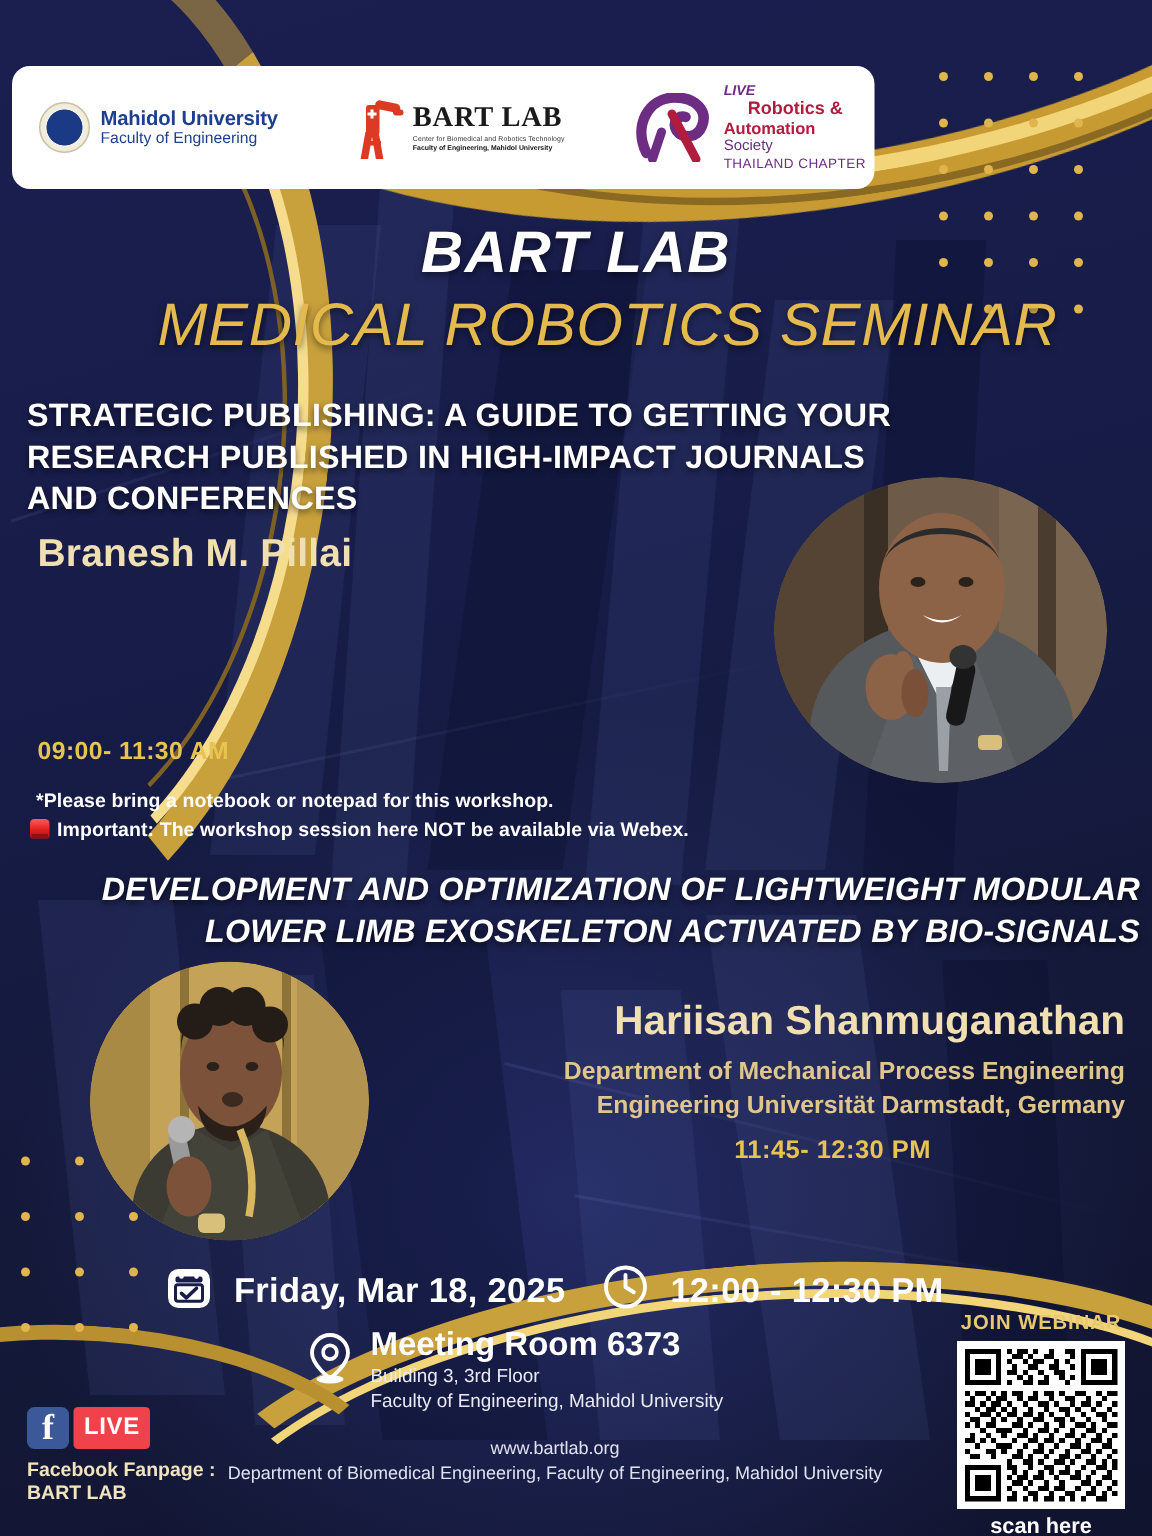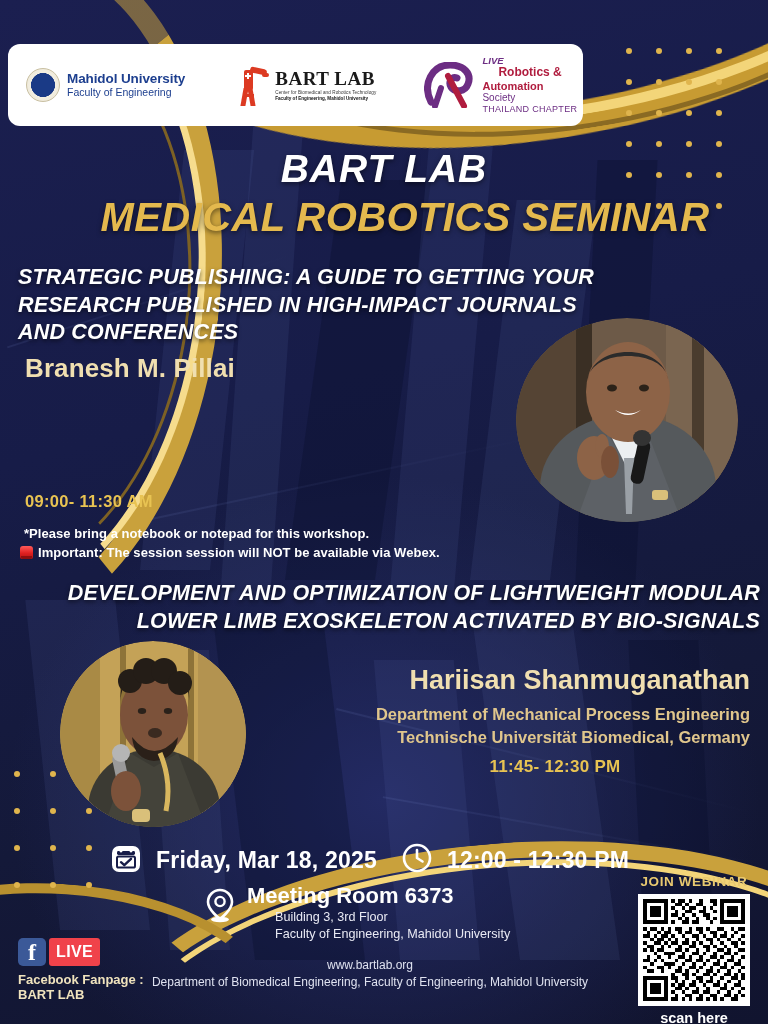--- a/index.html
+++ b/index.html
@@ -126,30 +126,30 @@
   .ieee-l5 { font-size:9px; color:#6c2d83; letter-spacing:.3px; margin-top:1px;}
 
   
   #title-block { position:absolute; top:148px; left:0; width:768px; text-align:center; }
   #title-1 {
     font-size:39px; font-weight:bold; font-style:italic; color:#ffffff;
     letter-spacing:1px; line-height:1.1;
     text-shadow:0 2px 5px rgba(0,0,0,.5);
   }
   #title-2 {
-    font-size:40px; font-weight:bold; font-style:italic; color:#e4b94e;
+    font-size:40px; font-weight:normal; font-style:italic; color:#e4b94e;
     letter-spacing:.4px; line-height:1.1; margin-top:4px;
     text-shadow:0 2px 5px rgba(0,0,0,.5);
     margin-left:42px;
   }
 
   
   #talk1-title {
     position:absolute; top:264px; left:18px; width:600px;
-    font-size:21.5px; font-weight:bold; font-style:italic; color:#fff;
+    font-size:21.5px; font-weight:bold; color:#fff;
     line-height:1.28; letter-spacing:.2px;
     text-shadow:0 2px 4px rgba(0,0,0,.55);
   }
   #talk1-speaker {
     position:absolute; top:353px; left:25px;
     font-size:26px; font-weight:bold; color:#f0dfb0;
     letter-spacing:.1px;
   }
   #talk1-affil {
     position:absolute; top:385px; left:25px; width:500px;
@@ -211,21 +211,21 @@
   }
   .ico { flex:none; display:block; }
   #date-text, #time-text {
     font-size:23px; font-weight:bold; color:#ffffff; letter-spacing:.2px;
   }
   #info-row2 {
     position:absolute; top:884px; left:205px;
     display:flex; align-items:flex-start; gap:12px;
   }
   #venue-name { font-size:22px; font-weight:bold; color:#ffffff; line-height:1.12; }
-  #venue-l1, #venue-l2 { font-size:12.6px; color:#e9eaf4; line-height:1.38;margin-left:28px; }
+  #venue-l1, #venue-l2 { font-size:12.6px; color:#e9eaf4; line-height:1.38; }
 
   
   #footer {
     position:absolute; top:957px; left:110px; width:520px; text-align:center;
     color:#dfe2f0;
   }
   #foot1 { font-size:12px; line-height:1.45; }
   #foot2 { font-size:12px; line-height:1.45; }
   #foot3 { font-size:12px; line-height:1.45; }
 
@@ -413,21 +413,21 @@
       </g>
     </svg>
   </div>
 
   <div id="talk1-title">STRATEGIC PUBLISHING: A GUIDE TO GETTING YOUR RESEARCH PUBLISHED IN HIGH-IMPACT JOURNALS AND CONFERENCES</div>
   <div id="talk1-speaker">Branesh M. Pillai</div>
   <div id="talk1-time">09:00- 11:30 AM</div>
   <div id="note1">*Please bring a notebook or notepad for this workshop.</div>
   <div id="note2">
     <span class="siren"></span>
-    <span>Important: The session session will NOT be available via Webex.</span>
+    <span>Important: The workshop session here NOT be available via Webex.</span>
   </div>
 
   <div id="talk2-title">DEVELOPMENT AND OPTIMIZATION OF LIGHTWEIGHT MODULAR LOWER LIMB EXOSKELETON ACTIVATED BY BIO-SIGNALS</div>
 
   <div class="photo" id="photo2">
     <svg width="186" height="186" viewBox="0 0 186 186">
       <defs>
           <clipPath id="c2">
             <circle cx="93" cy="93" r="93"></circle>
           </clipPath>
@@ -454,21 +454,21 @@
         <circle cx="61" cy="112" r="9" fill="#b5b5b5"></circle>
         <ellipse cx="66" cy="150" rx="15" ry="20" fill="#7c523a"></ellipse>
         <path d="M100 112 Q112 140 106 170" stroke="#d9b75e" stroke-width="5" fill="none"></path>
         <rect x="72" y="168" width="18" height="13" rx="4" fill="#d9c07a"></rect>
       </g>
     </svg>
   </div>
 
   <div id="talk2-speaker">Hariisan Shanmuganathan</div>
   <div id="talk2-affil" style="white-space:pre-line;">Department of Mechanical Process Engineering
-Technische Universität Biomedical, Germany</div>
+Engineering Universität Darmstadt, Germany</div>
   <div id="talk2-time">11:45- 12:30 PM</div>
 
   <div id="info-row1">
     <span class="ico">
       <svg width="32" height="32" viewBox="0 0 32 32">
         <rect x="2" y="4" width="28" height="26" rx="7" fill="#ffffff"></rect>
         <rect x="7" y="9" width="18" height="4" rx="1.4" fill="#171c48"></rect>
         <rect x="9.5" y="5.5" width="3" height="5" rx="1.4" fill="#ffffff"></rect>
         <rect x="19.5" y="5.5" width="3" height="5" rx="1.4" fill="#ffffff"></rect>
         <rect x="7" y="14.5" width="18" height="11" rx="1.6" fill="none" stroke="#171c48" stroke-width="2"></rect>

